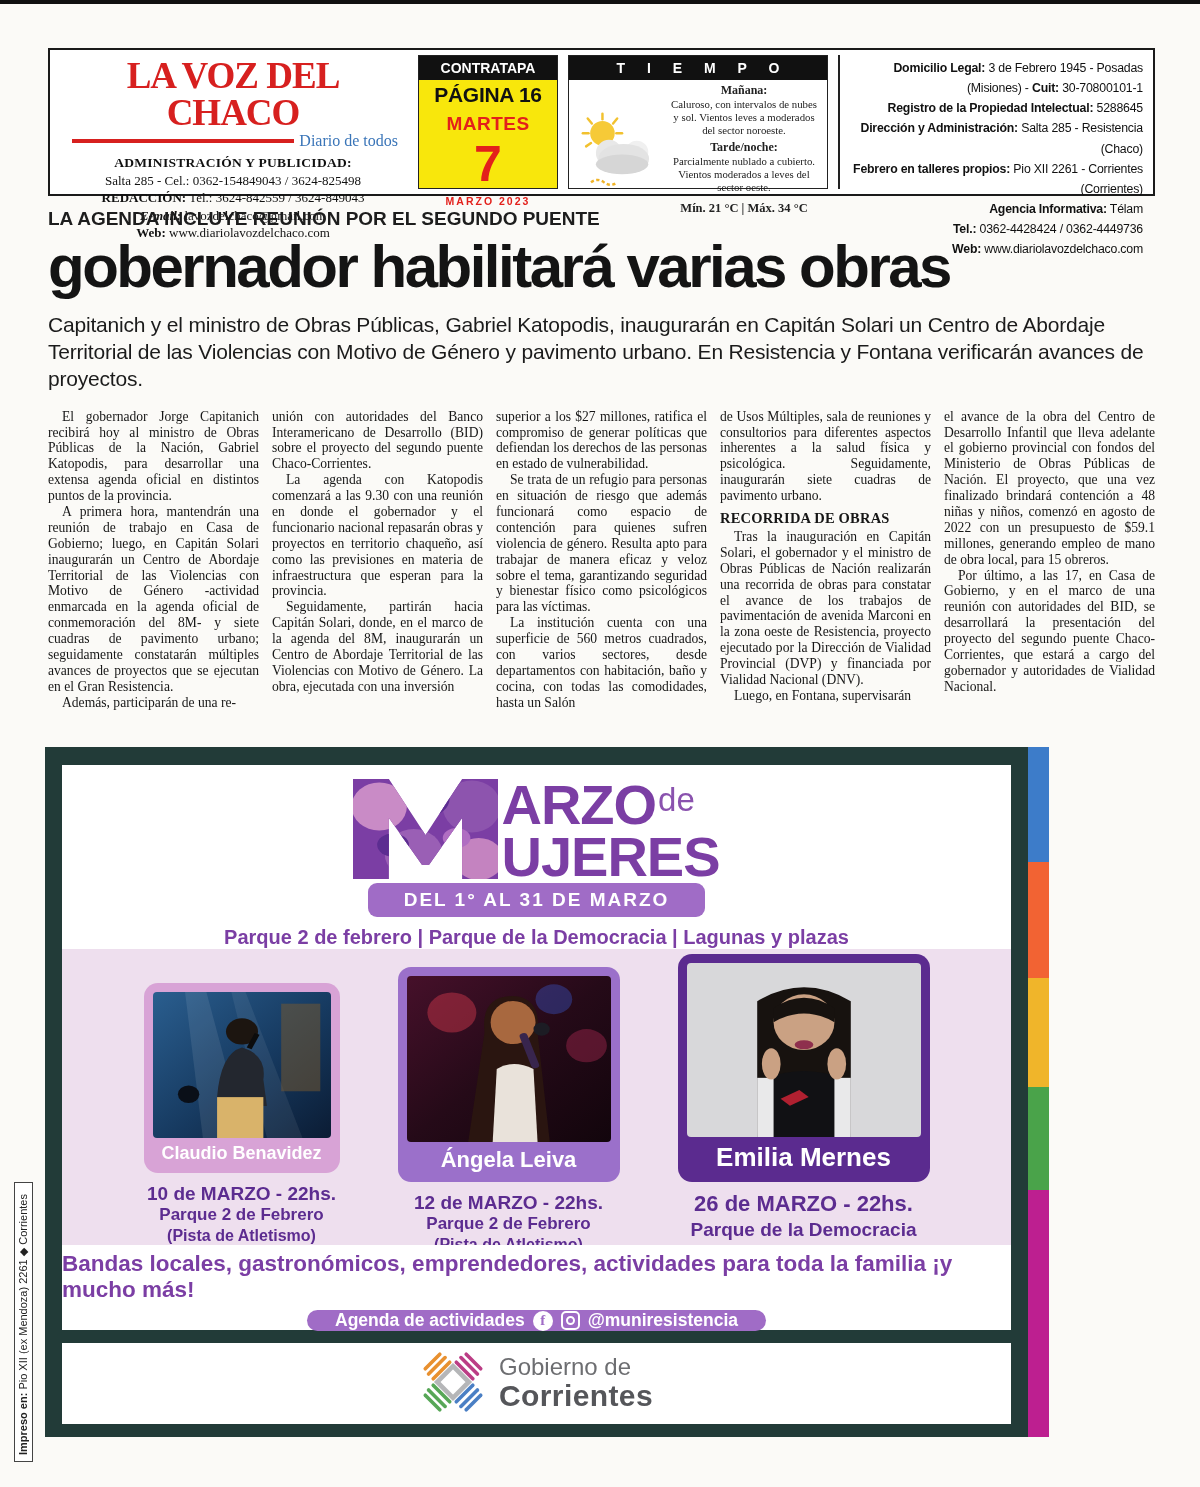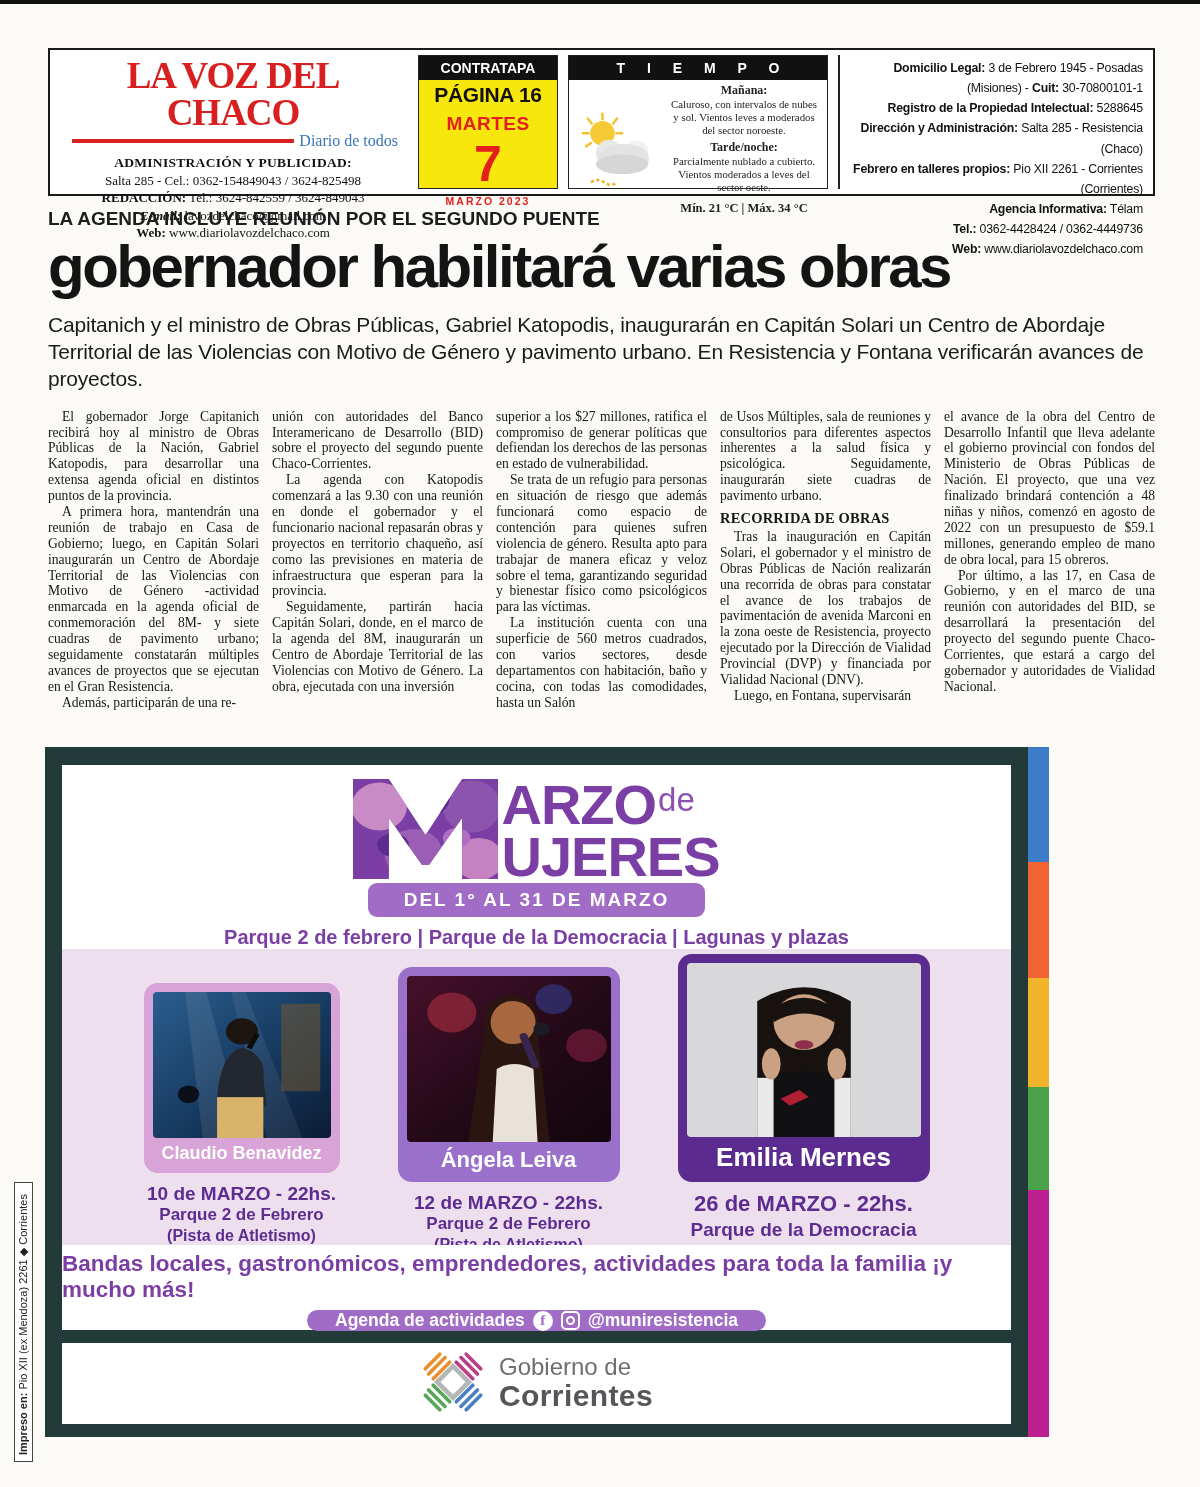--- a/index.html
+++ b/index.html
@@ -73,21 +73,21 @@
         padding:6px 36px;border-radius:9px;}
   .venues{margin-top:9px;color:#7b3ea4;font-weight:700;font-size:20px;}
 
   .secB{background:#eedfee;height:296px;flex:none;display:flex;justify-content:center;gap:58px;}
   .ecol{display:flex;flex-direction:column;align-items:center;}
   .ecol.c1{margin-top:34px;}
   .ecol.c2{margin-top:18px;}
   .ecol.c3{margin-top:5px;}
   .ecard{border-radius:14px;padding:9px;box-sizing:border-box;}
   .c1 .ecard{background:#d8a3d6;width:196px;}
-  .c2 .ecard{background:#9b70ca;width:222px;}
+  .c2 .ecard{background:#9b70ca;width:222px;border-radius:13px;}
   .c3 .ecard{background:#5b2b8f;width:252px;}
   .ephoto{width:100%;border-radius:4px;overflow:hidden;line-height:0;}
   .c1 .ephoto{height:146px;}
   .c2 .ephoto{height:166px;}
   .c3 .ephoto{height:174px;}
   .ephoto svg{width:100%;height:100%;}
   .ename{color:#fff;text-align:center;font-weight:700;margin-top:5px;}
   .c1 .ename{font-size:18px;}
   .c2 .ename{font-size:22px;}
   .c3 .ename{font-size:26px;}

